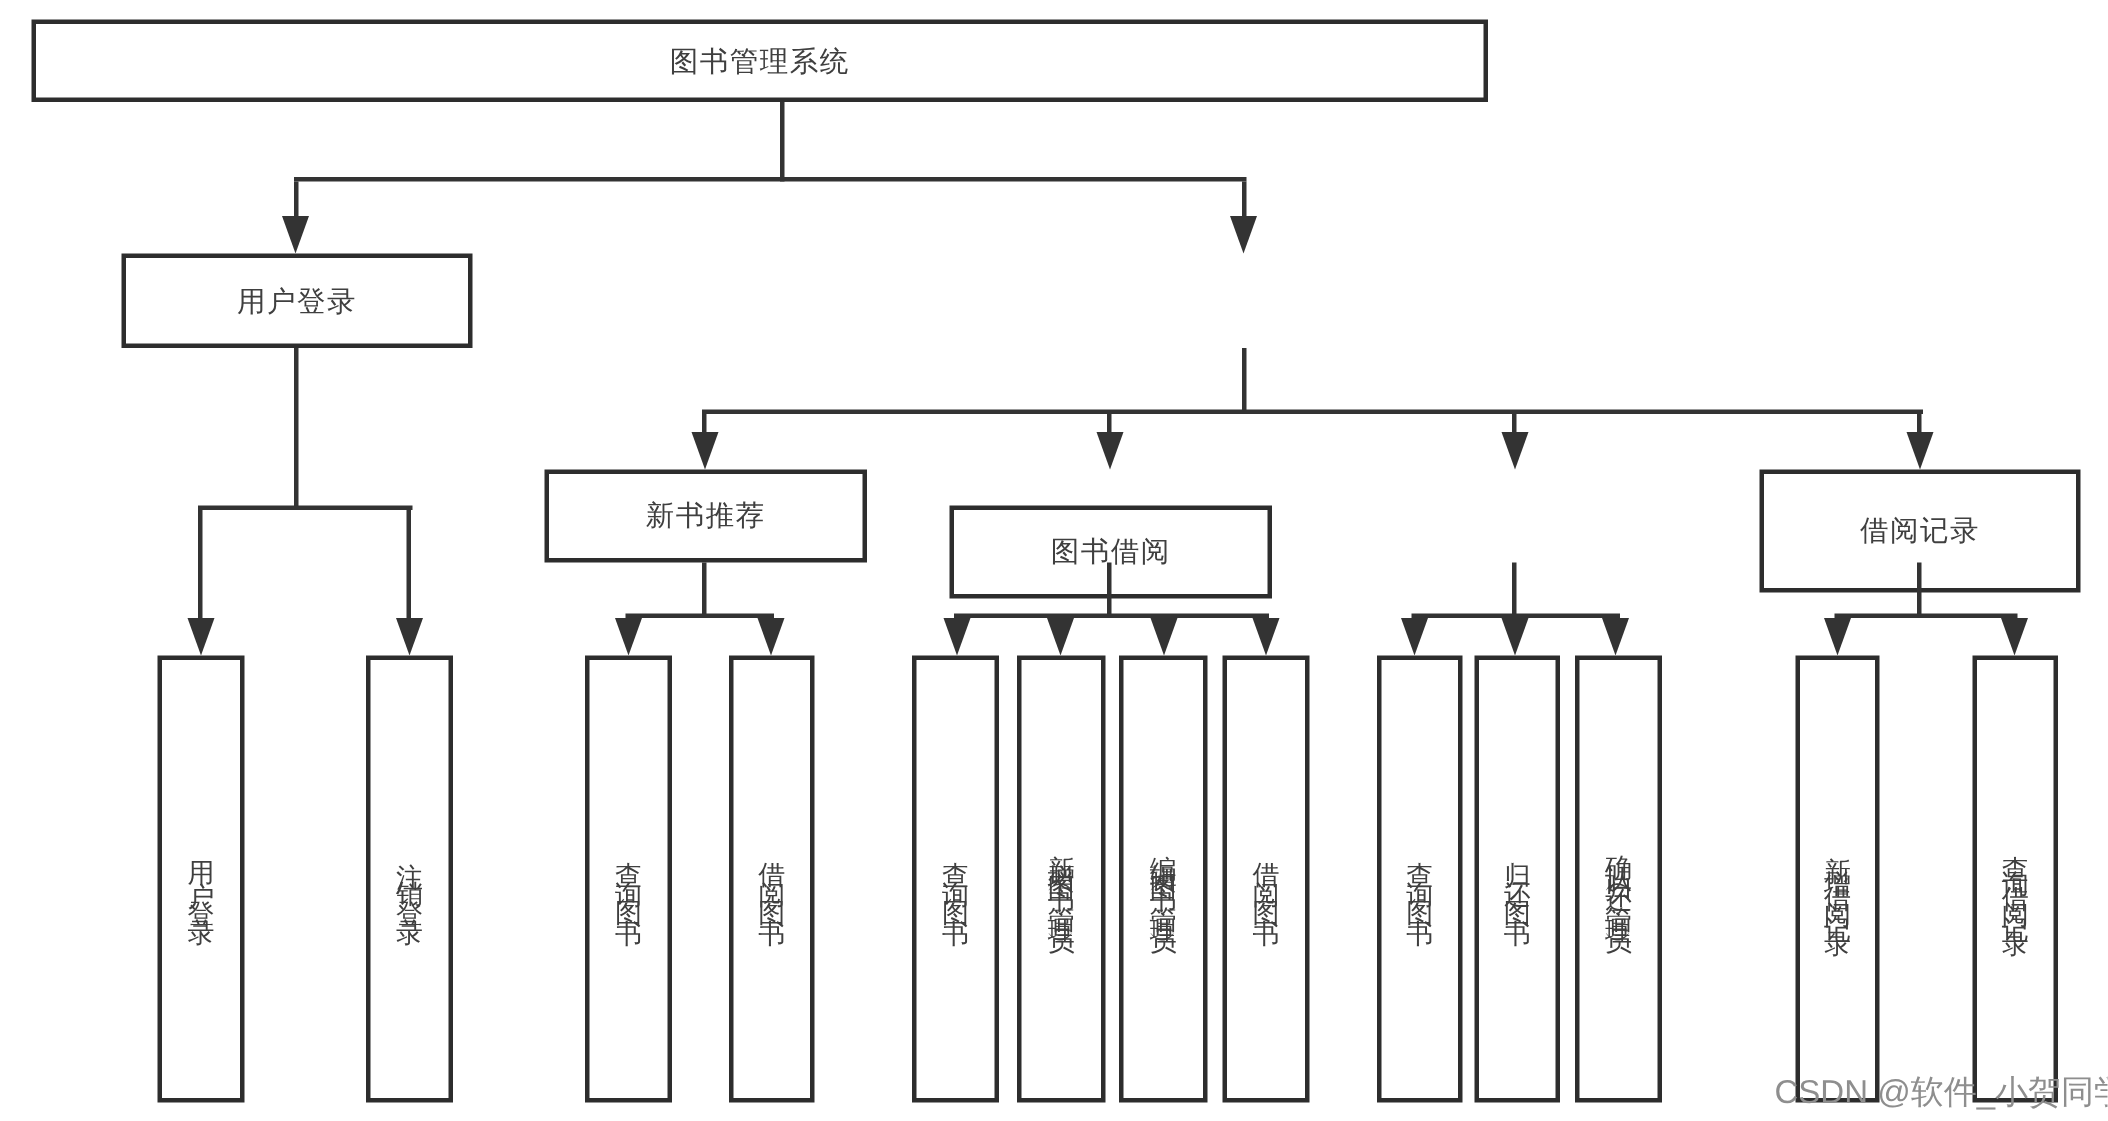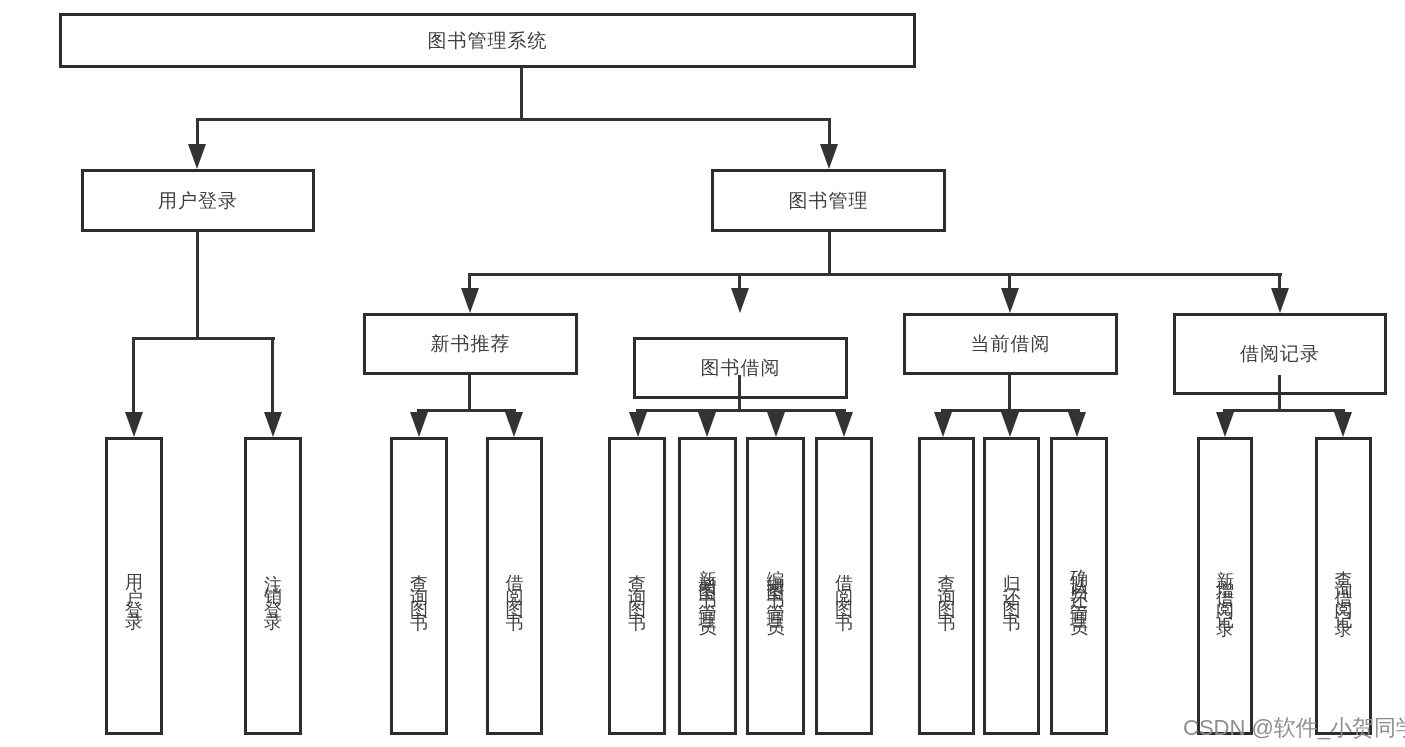--- a/index.html
+++ b/index.html
@@ -67,36 +67,33 @@
     color: #8e8e8e;
     white-space: nowrap;
     z-index: 10;
   }
 </style>
 </head>
 <body>
 
 <div class="stage">
 
-  <div class="box" style="left:21px; top:13px; width:857px; height:55px;margin-left:38px;">
+  <div class="box" style="left:21px; top:13px; width:971px; height:55px;">
     <span>图书管理系统</span>
   </div>
 
   <div class="vline" style="left:520px; top:68px; height:53px;"></div>
   <div class="hline" style="left:196px; top:118px; width:635px;"></div>
   <div class="vline" style="left:196px; top:121px; height:27px;"></div>
   <div class="vline" style="left:828px; top:121px; height:27px;"></div>
   <div class="arrow" style="left:188px; top:144px;"></div>
   <div class="arrow" style="left:820px; top:144px;"></div>
 
   <div class="box" style="left:81px; top:169px; width:234px; height:63px;">
     <span>用户登录</span>
-  </div>
-  <div class="box" style="left:711px; top:169px; width:235px; height:63px;">
-    <span>图书管理</span>
   </div>
 
   <div class="vline" style="left:196px; top:232px; height:108px;"></div>
   <div class="hline" style="left:132px; top:337px; width:143px;"></div>
   <div class="vline" style="left:132px; top:340px; height:74px;"></div>
   <div class="vline" style="left:271px; top:340px; height:74px;"></div>
   <div class="arrow" style="left:125px; top:412px;"></div>
   <div class="arrow" style="left:264px; top:412px;"></div>
 
   <div class="vline" style="left:828px; top:232px; height:44px;"></div>
@@ -108,23 +105,20 @@
   <div class="arrow" style="left:461px; top:288px;"></div>
   <div class="arrow" style="left:731px; top:288px;"></div>
   <div class="arrow" style="left:1001px; top:288px;"></div>
   <div class="arrow" style="left:1271px; top:288px;"></div>
 
   <div class="box" style="left:363px; top:313px; width:215px; height:62px;">
     <span>新书推荐</span>
   </div>
   <div class="box" style="left:633px; top:313px; width:215px; height:62px;margin-top:24px;">
     <span>图书借阅</span>
-  </div>
-  <div class="box" style="left:903px; top:313px; width:215px; height:62px;">
-    <span>当前借阅</span>
   </div>
   <div class="box" style="left:1173px; top:313px; width:214px; height:82px;">
     <span>借阅记录</span>
   </div>
 
   <div class="vline" style="left:468px; top:375px; height:37px;"></div>
   <div class="hline" style="left:417px; top:409px; width:99px;"></div>
   <div class="arrow" style="left:410px; top:412px;"></div>
   <div class="arrow" style="left:505px; top:412px;"></div>
 

